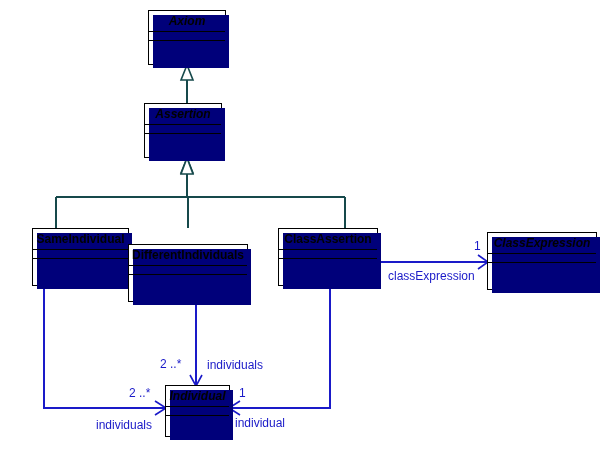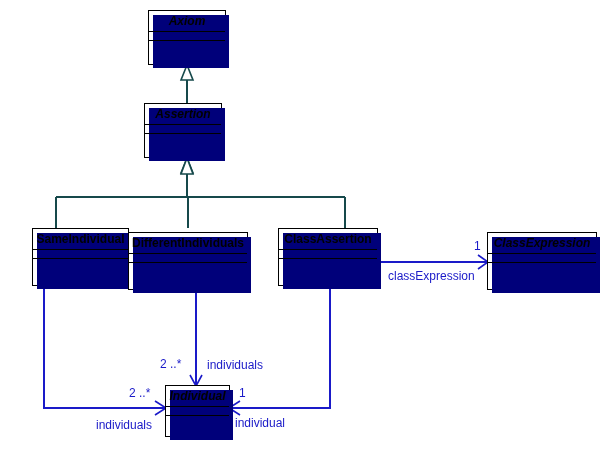--- a/index.html
+++ b/index.html
@@ -143,21 +143,21 @@
     <div class="uml-attr-band"></div>
     <div class="uml-op-band"></div>
   </div>
 
   <div class="uml-class" style="left:8px; top:228px; width:97px; height:58px;margin-left:24px;">
     <div class="uml-name-band">SameIndividual</div>
     <div class="uml-attr-band"></div>
     <div class="uml-op-band"></div>
   </div>
 
-  <div class="uml-class" style="left:128px; top:232px; width:120px; height:58px;">
+  <div class="uml-class" style="left:128px; top:244px; width:120px; height:58px;">
     <div class="uml-name-band">DifferentIndividuals</div>
     <div class="uml-attr-band"></div>
     <div class="uml-op-band"></div>
   </div>
 
   <div class="uml-class" style="left:278px; top:228px; width:100px; height:58px;">
     <div class="uml-name-band">ClassAssertion</div>
     <div class="uml-attr-band"></div>
     <div class="uml-op-band"></div>
   </div>

